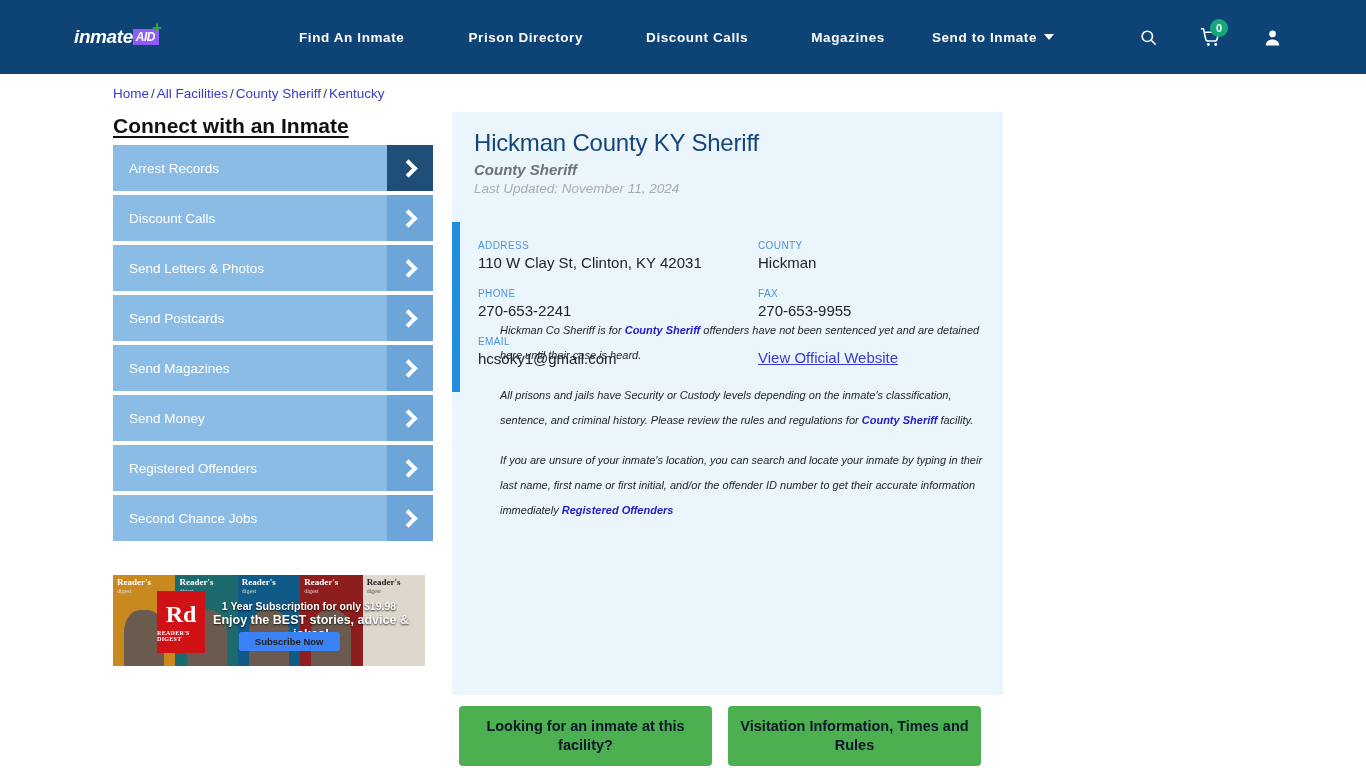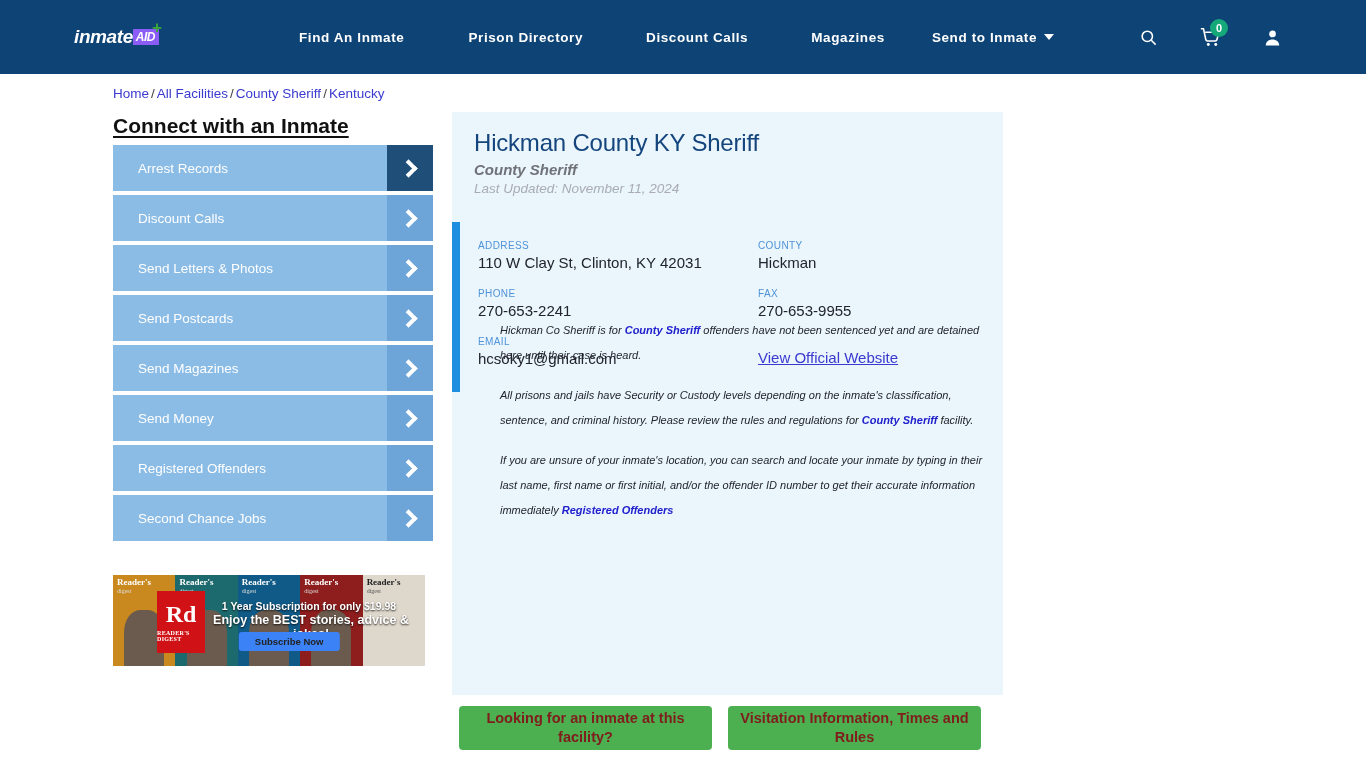--- a/index.html
+++ b/index.html
@@ -113,21 +113,21 @@
   }
   .side-item {
     height: 46px; margin-bottom: 4px;
     background: #8bbce6;
     display: flex; align-items: center;
     cursor: pointer;
     position: relative;
   }
   .side-item-label {
     color: #ffffff; font-size: 13.5px;
-    padding-left: 25px;
+    padding-left: 16px;
     flex: 1;
   }
   .side-chev {
     width: 46px; height: 46px;
     background: #6da5d8;
     display: flex; align-items: center; justify-content: center;
     flex-shrink: 0;
   }
   .side-item.active .side-chev { background: #1f4e79; }
   .chev {
@@ -266,24 +266,24 @@
     color: #2020cc; font-weight: bold; font-style: italic;
     cursor: pointer;
   }
 
   
   .cta-row {
     position: absolute; left: 459px; top: 706px;
     display: flex; gap: 16px;
   }
   .cta {
-    width: 253px; height: 44px;
+    width: 253px; height: 60px;
     background: #4caf50;
     border-radius: 4px;
-    color: #7f1d1d;
+    color: #0f172a;
     font-size: 14.5px; font-weight: bold;
     display: flex; align-items: center; justify-content: center;
     text-align: center; line-height: 19px;
     padding: 0 10px;
     cursor: pointer;
   }
 </style>
 </head>
 <body>
 

